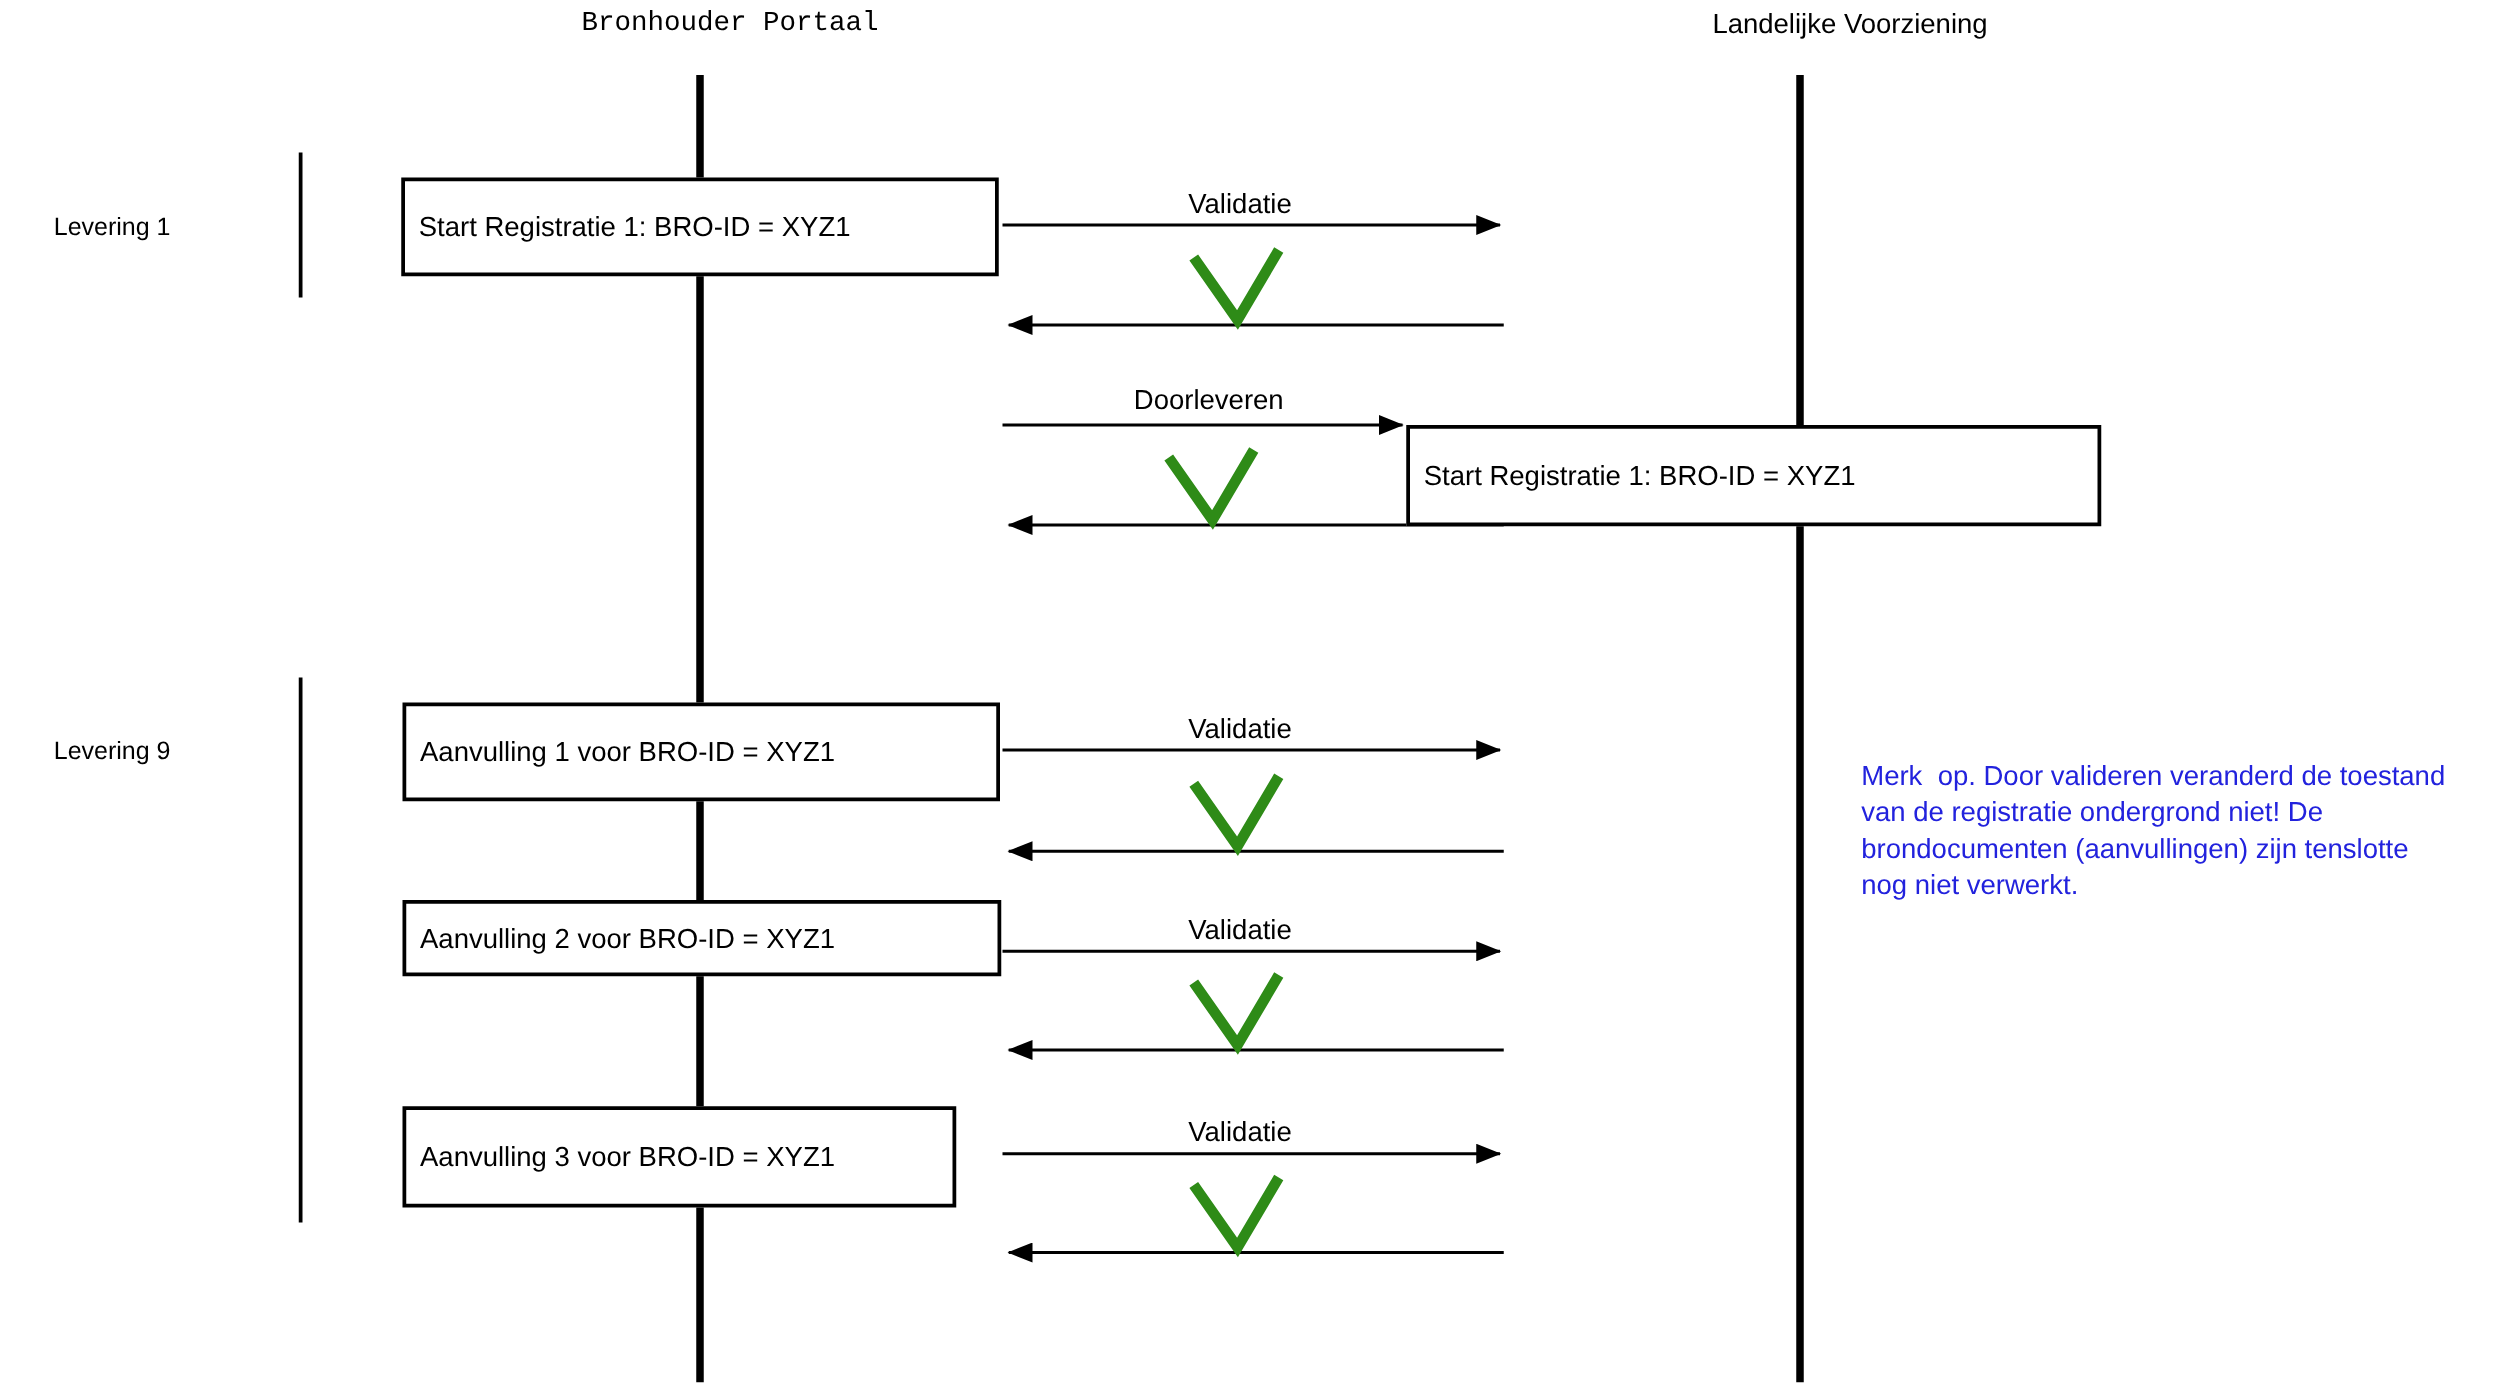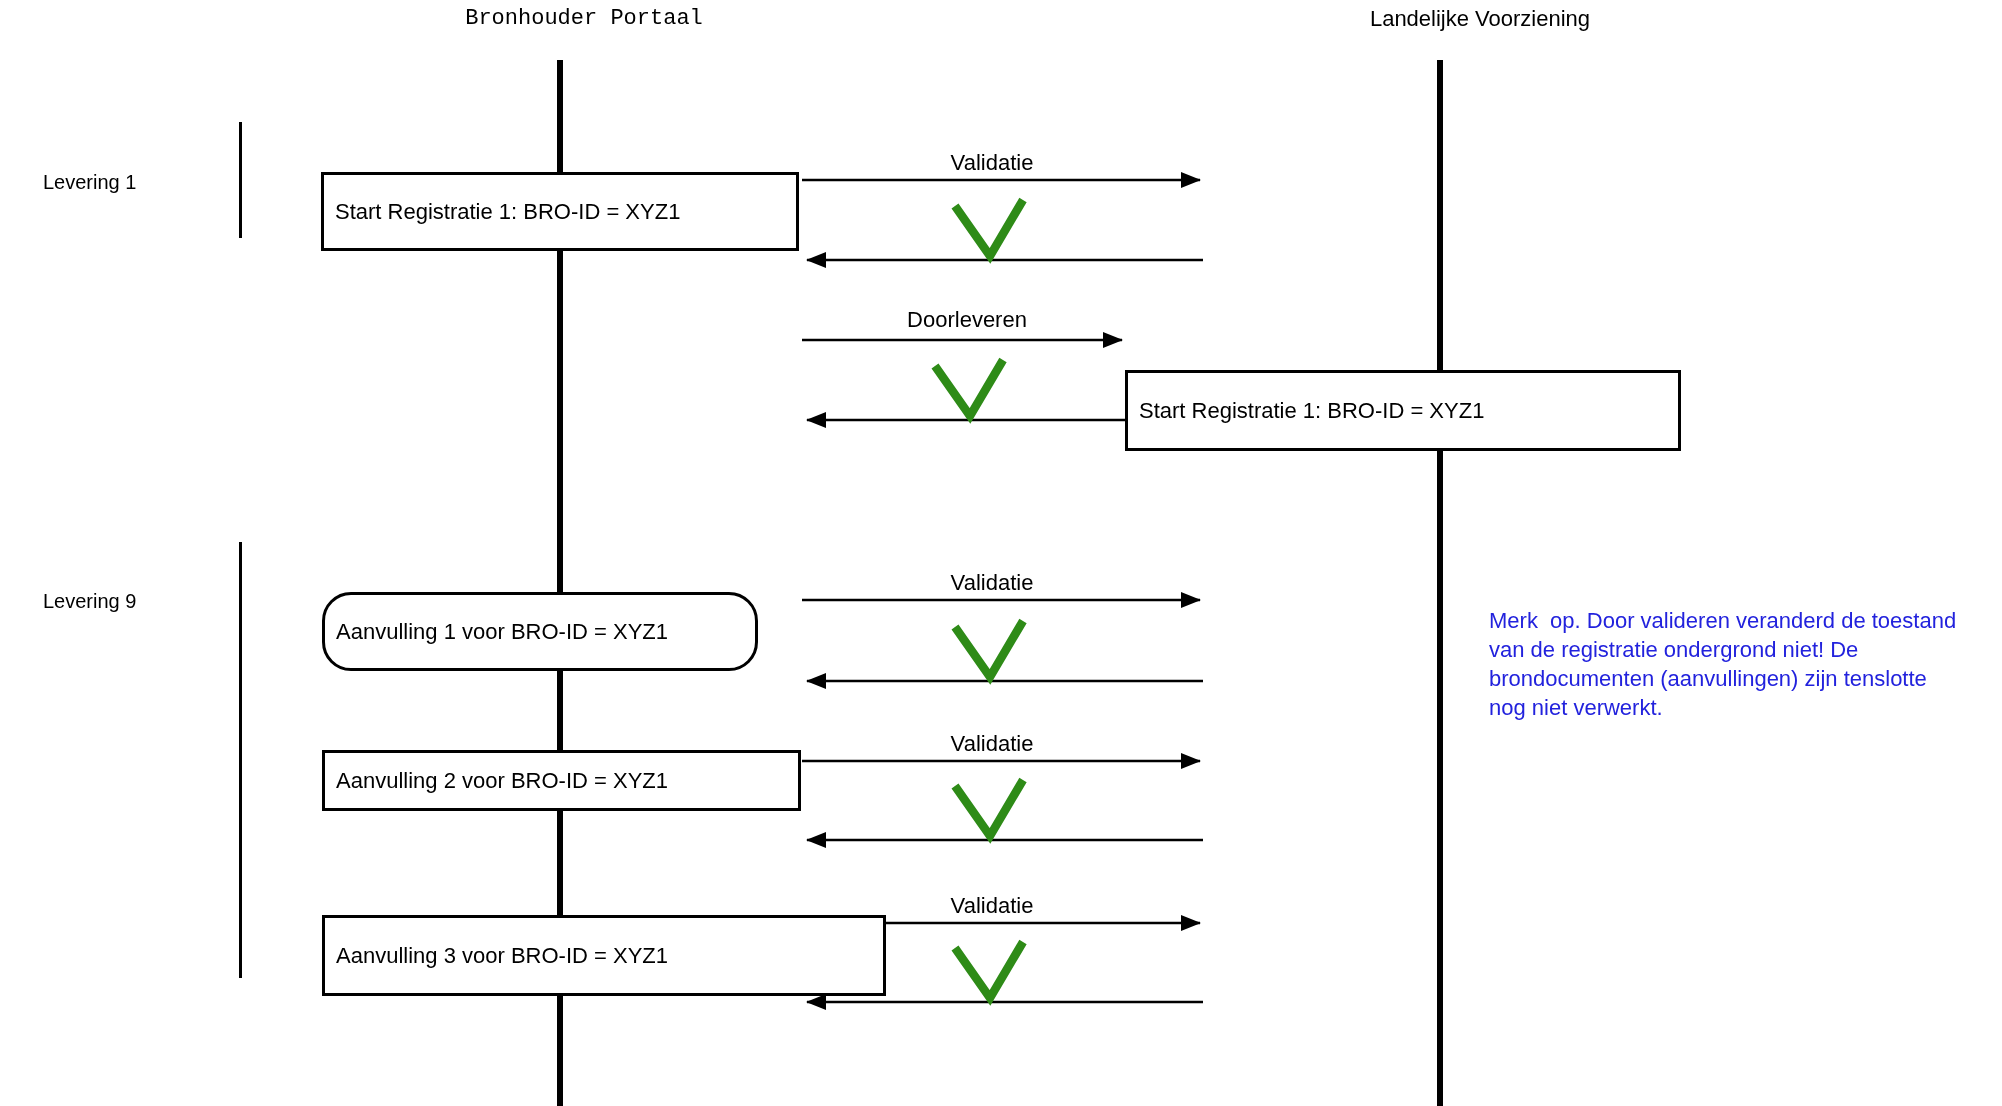--- a/index.html
+++ b/index.html
@@ -57,21 +57,20 @@
     position:absolute;
     box-sizing:border-box;
     background:var(--background);
     border:3px solid var(--box_border);
     display:flex;
     align-items:center;
     padding-left:11px;
     font-size:22px;
     white-space:nowrap;
     z-index:2;
-    margin-top:30px;
   }
   .msg-label{
     position:absolute;
     transform:translateX(-50%);
     font-size:22px;
     line-height:26px;
     white-space:nowrap;
     z-index:3;
   }
   .note{
@@ -130,27 +129,27 @@
 
   <div class="group-label" style="left:43px;top:169px;">Levering 1</div>
   <div class="group-label" style="left:43px;top:588px;">Levering 9</div>
 
   <div class="box" style="left:321px;top:142px;width:478px;height:79px;">
     <span>Start Registratie 1: BRO-ID = XYZ1</span>
   </div>
   <div class="box" style="left:1125px;top:340px;width:556px;height:81px;">
     <span>Start Registratie 1: BRO-ID = XYZ1</span>
   </div>
-  <div class="box" style="left:322px;top:562px;width:436px;height:79px;border-radius:29px;">
+  <div class="box" style="left:322px;top:562px;width:478px;height:79px;">
     <span>Aanvulling 1 voor BRO-ID = XYZ1</span>
   </div>
   <div class="box" style="left:322px;top:720px;width:479px;height:61px;">
     <span>Aanvulling 2 voor BRO-ID = XYZ1</span>
   </div>
-  <div class="box" style="left:322px;top:885px;width:564px;height:81px;">
+  <div class="box" style="left:322px;top:885px;width:443px;height:81px;">
     <span>Aanvulling 3 voor BRO-ID = XYZ1</span>
   </div>
 
   <div class="msg-label" style="left:992px;top:150px;">Validatie</div>
   <div class="msg-label" style="left:967px;top:307px;">Doorleveren</div>
   <div class="msg-label" style="left:992px;top:570px;">Validatie</div>
   <div class="msg-label" style="left:992px;top:731px;">Validatie</div>
   <div class="msg-label" style="left:992px;top:893px;">Validatie</div>
 
   <div class="note">

